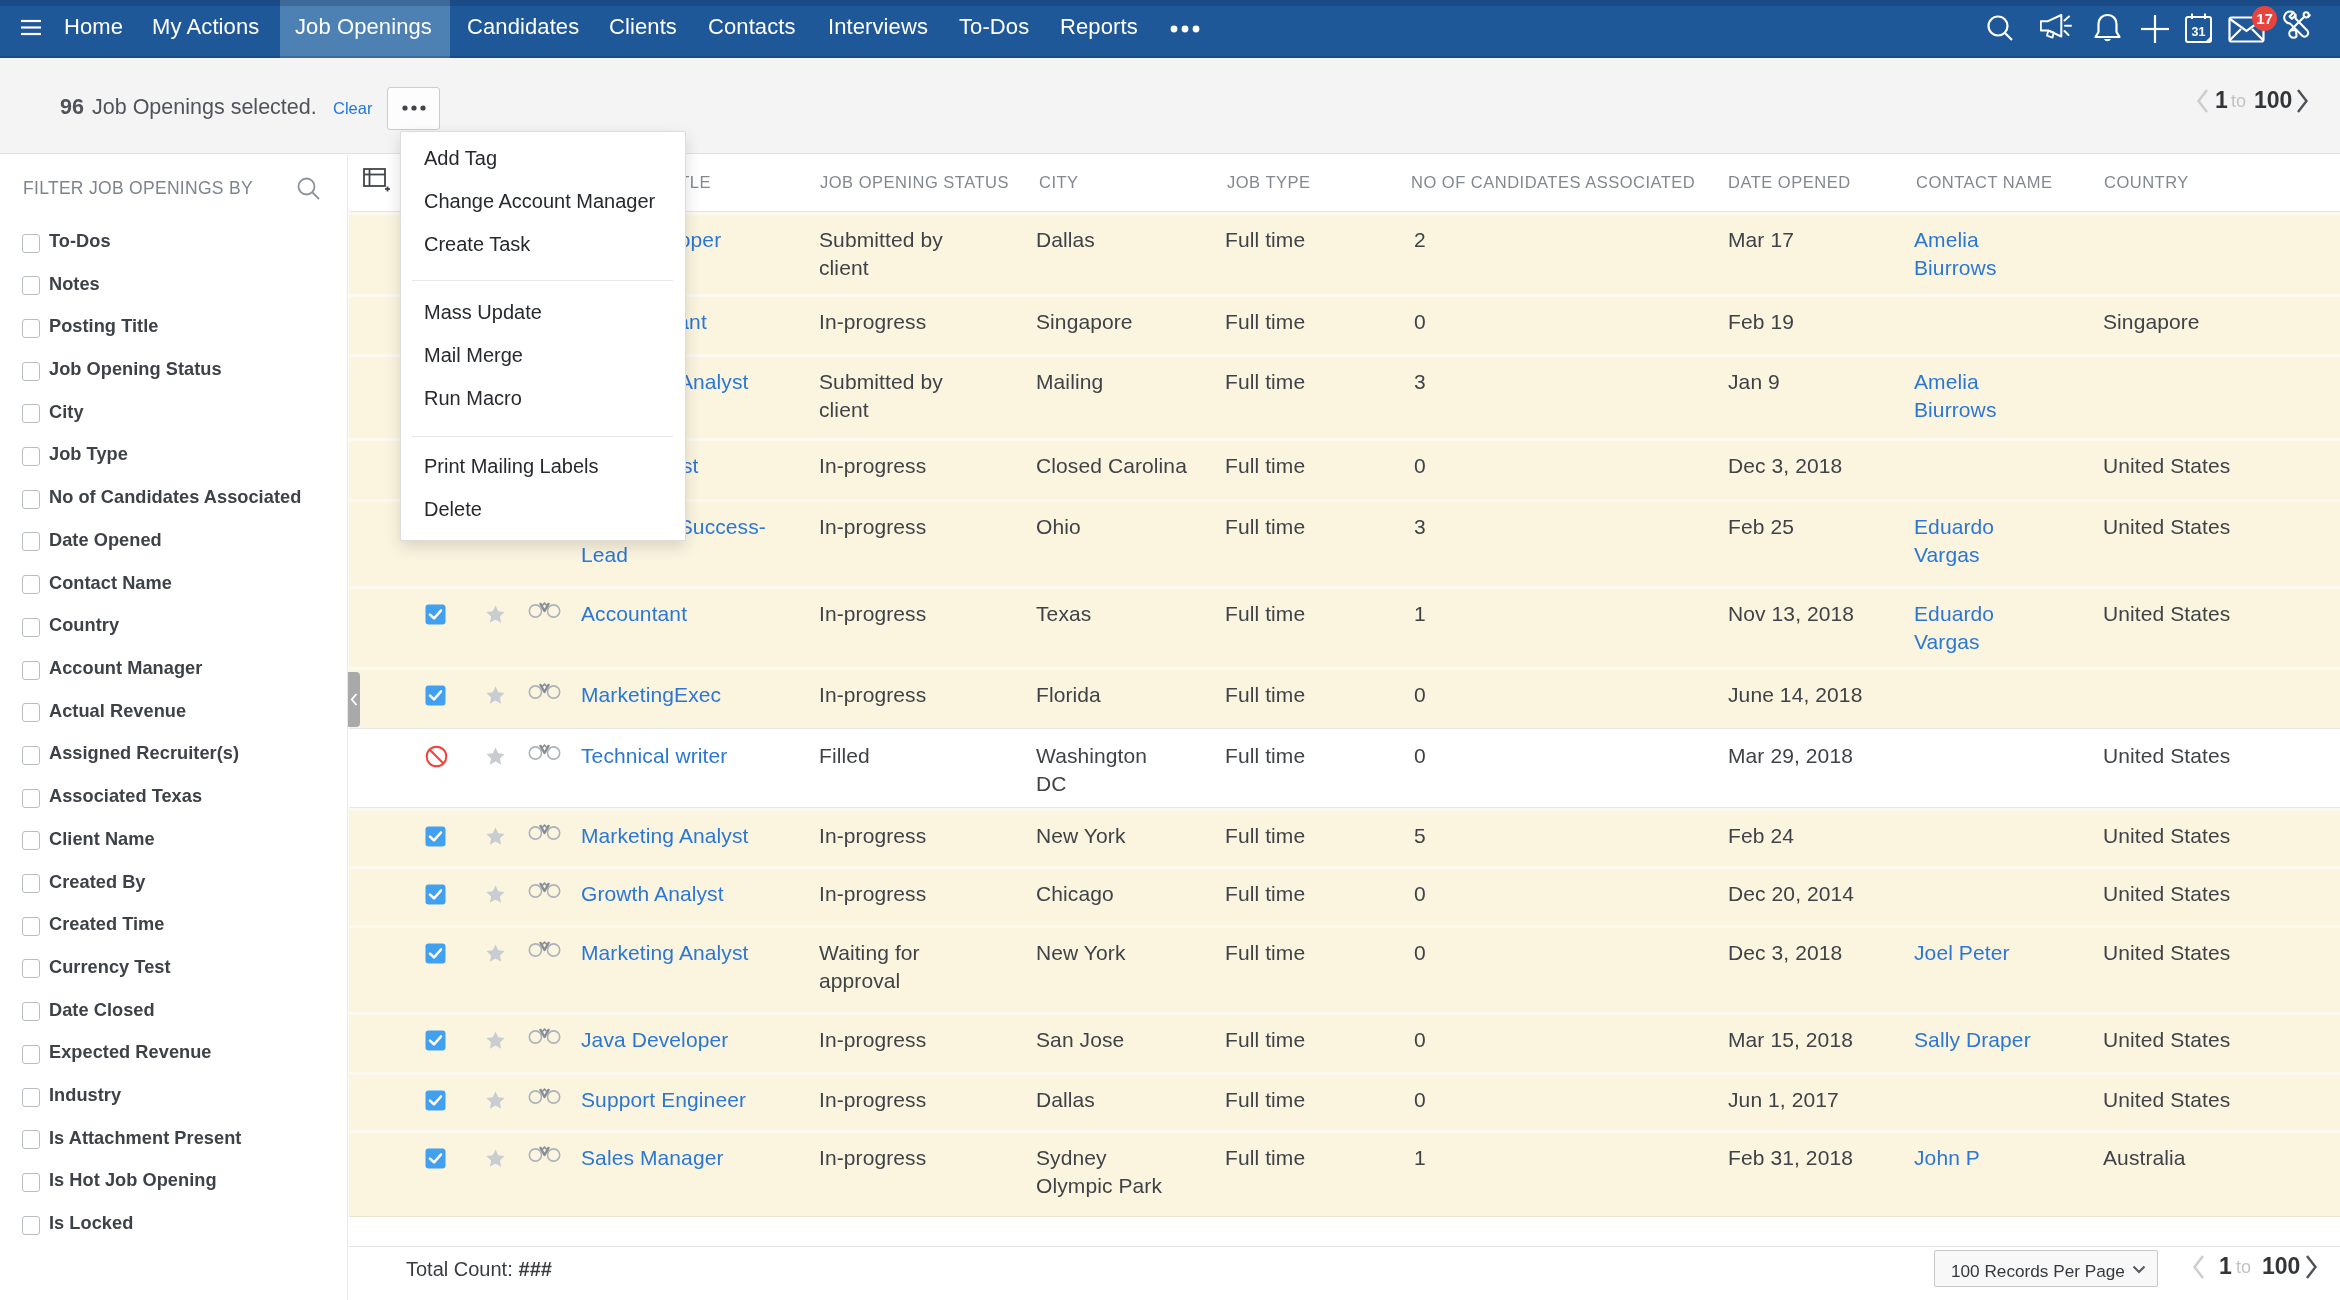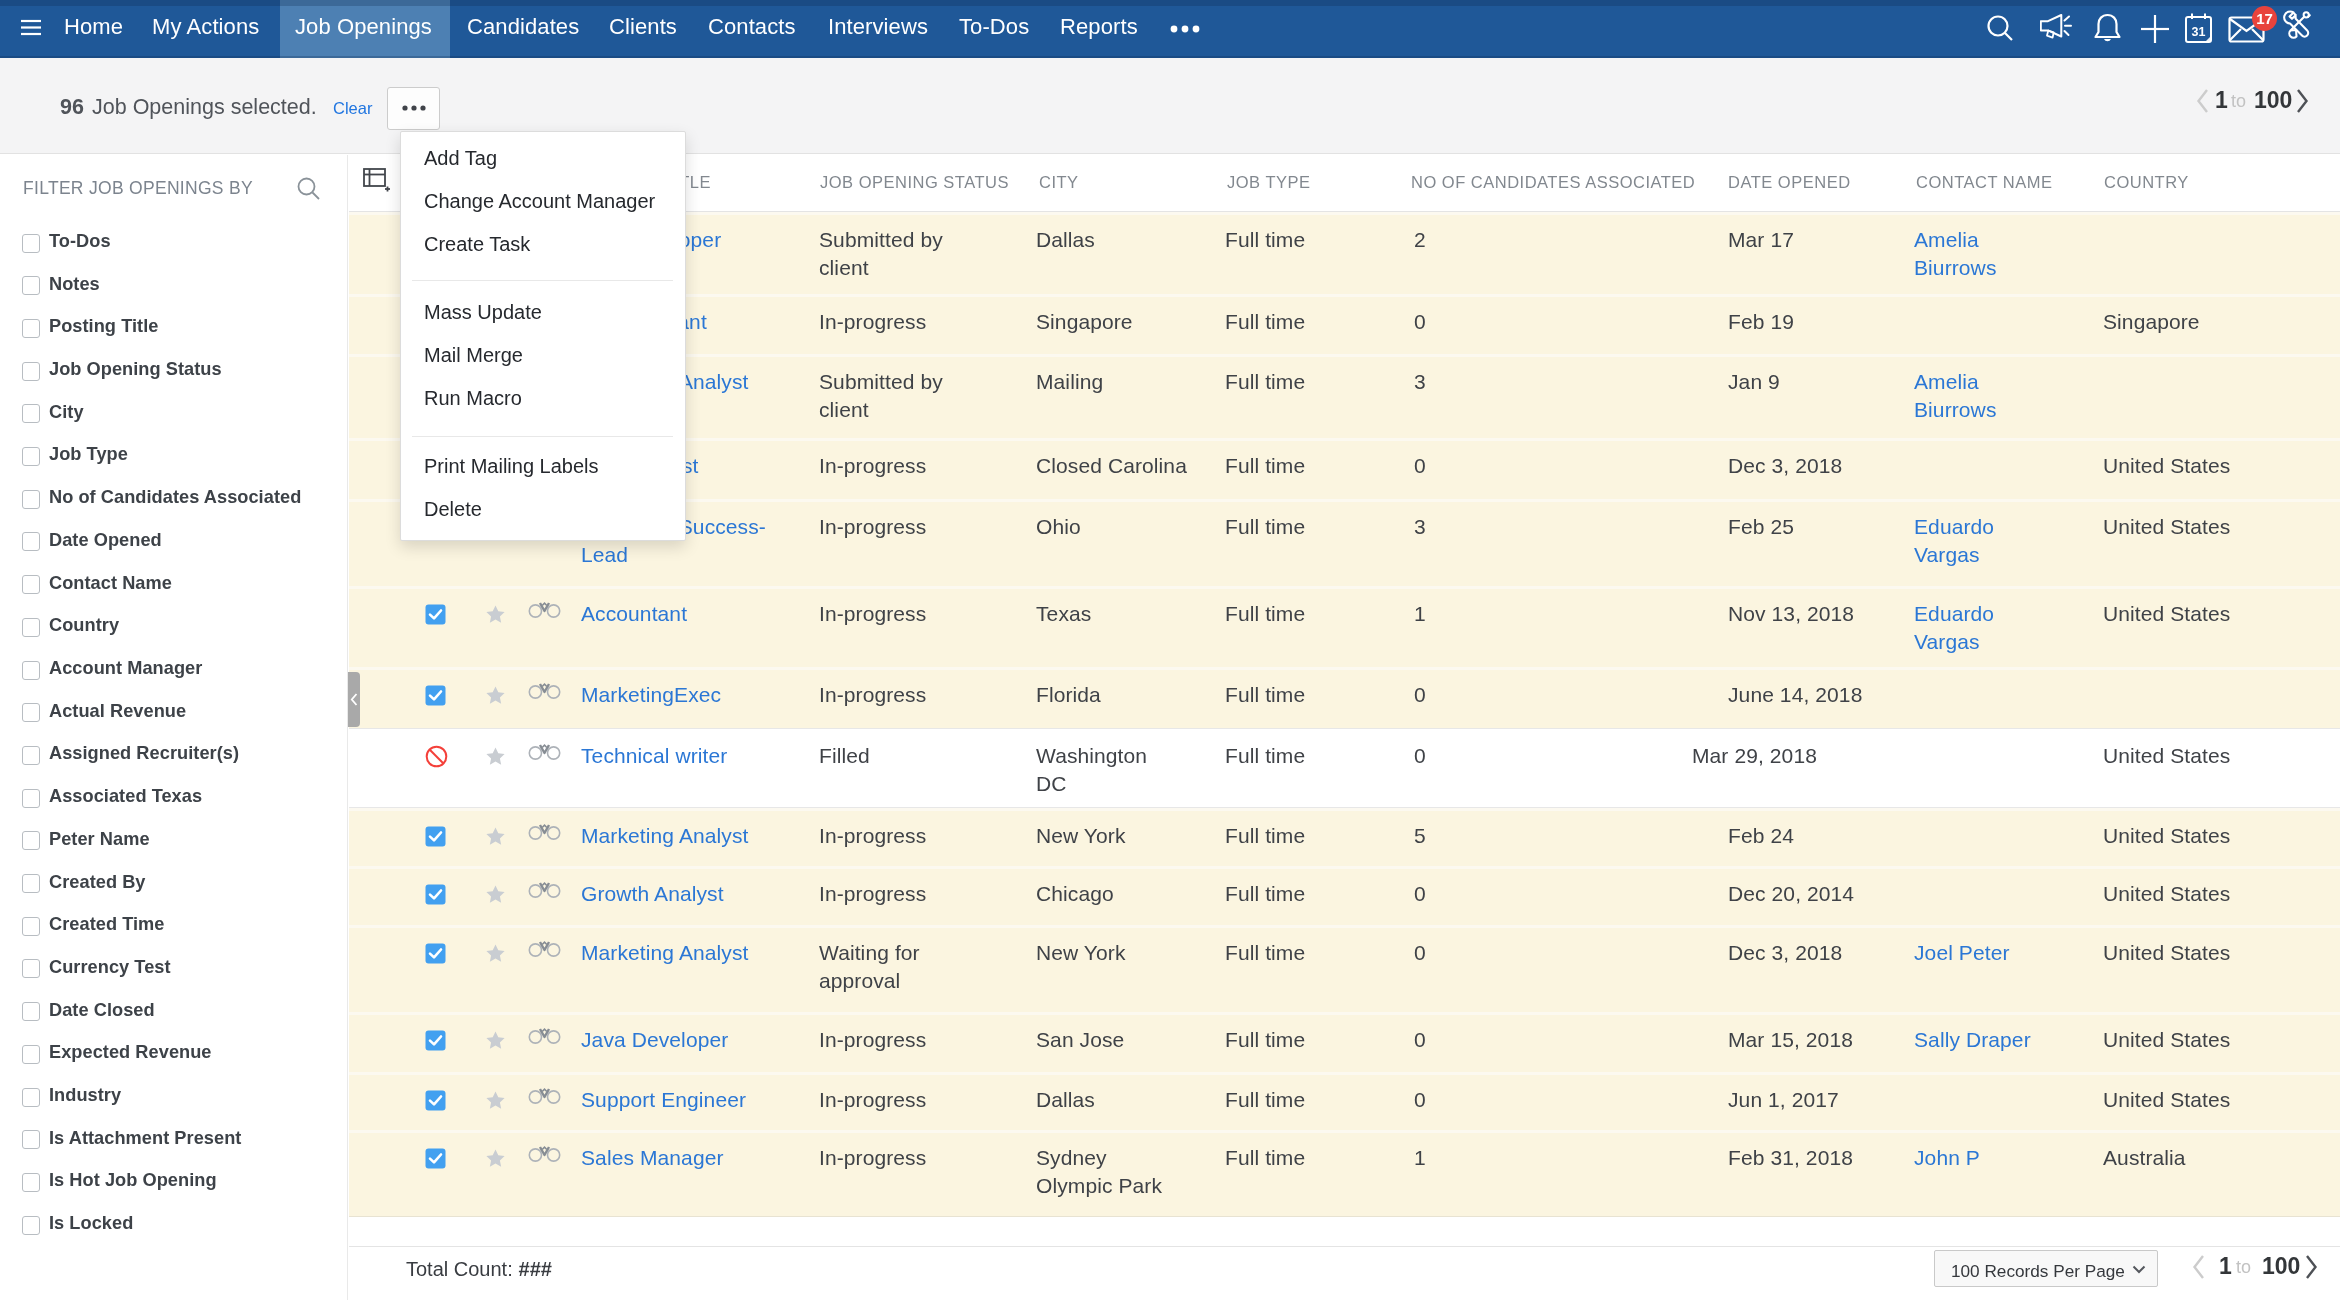--- a/index.html
+++ b/index.html
@@ -145,21 +145,21 @@
 <div class="clab" style="top:615px">Country</div>
 <div class="cbx" style="top:661px"></div>
 <div class="clab" style="top:658px">Account Manager</div>
 <div class="cbx" style="top:703px"></div>
 <div class="clab" style="top:701px">Actual Revenue</div>
 <div class="cbx" style="top:746px"></div>
 <div class="clab" style="top:743px">Assigned Recruiter(s)</div>
 <div class="cbx" style="top:789px"></div>
 <div class="clab" style="top:786px">Associated Texas</div>
 <div class="cbx" style="top:831px"></div>
-<div class="clab" style="top:829px">Peter Name</div>
+<div class="clab" style="top:829px">Client Name</div>
 <div class="cbx" style="top:874px"></div>
 <div class="clab" style="top:872px">Created By</div>
 <div class="cbx" style="top:917px"></div>
 <div class="clab" style="top:914px">Created Time</div>
 <div class="cbx" style="top:959px"></div>
 <div class="clab" style="top:957px">Currency Test</div>
 <div class="cbx" style="top:1002px"></div>
 <div class="clab" style="top:1000px">Date Closed</div>
 <div class="cbx" style="top:1045px"></div>
 <div class="clab" style="top:1042px">Expected Revenue</div>
@@ -353,21 +353,21 @@
     <circle cx="7.4" cy="10" r="6.1" fill="none" stroke="#adb2b8" stroke-width="1.6"></circle>
     <circle cx="25.6" cy="10" r="6.1" fill="none" stroke="#adb2b8" stroke-width="1.6"></circle>
     <path d="M12 2 L16.5 10 L21 2" fill="none" stroke="#878d94" stroke-width="2.4" stroke-linejoin="round"></path>
     <path d="M14.2 4.5 L16.5 2.2 L18.8 4.5" fill="none" stroke="#878d94" stroke-width="1.6"></path>
   </svg>
 <div class="cell link" style="left:581px;top:742px">Technical writer</div>
 <div class="cell" style="left:819px;top:742px">Filled</div>
 <div class="cell" style="left:1036px;top:742px">Washington<br>DC</div>
 <div class="cell" style="left:1225px;top:742px">Full time</div>
 <div class="cell" style="left:1414px;top:742px">0</div>
-<div class="cell" style="left:1692px;top:742px">Mar 29, 2018</div>
+<div class="cell" style="left:1728px;top:742px">Mar 29, 2018</div>
 <div class="cell" style="left:2103px;top:742px">United States</div>
 <div class="row rsep" style="top:808px;height:58px;background:#fbf5e0"></div>
 <svg class="abs" style="left:425px;top:826px" width="21" height="21" viewBox="0 0 21 21">
     <rect x="0.5" y="0.5" width="20" height="20" rx="3" fill="#42a0f0"></rect>
     <path d="M5 10.6 L9 14.4 L16 6.5" stroke="#fff" stroke-width="2.6" fill="none" stroke-linecap="round" stroke-linejoin="round"></path>
   </svg>
 <svg class="abs" style="left:484px;top:825px" width="23" height="23" viewBox="0 0 24 24">
     <path d="M12 2.5l2.9 6.2 6.6 0.8-4.9 4.6 1.3 6.5-5.9-3.3-5.9 3.3 1.3-6.5-4.9-4.6 6.6-0.8z" fill="#c9cdd2"></path>
   </svg>
 <svg class="abs" style="left:527.5px;top:823px" width="33" height="19" viewBox="0 0 33 19">

